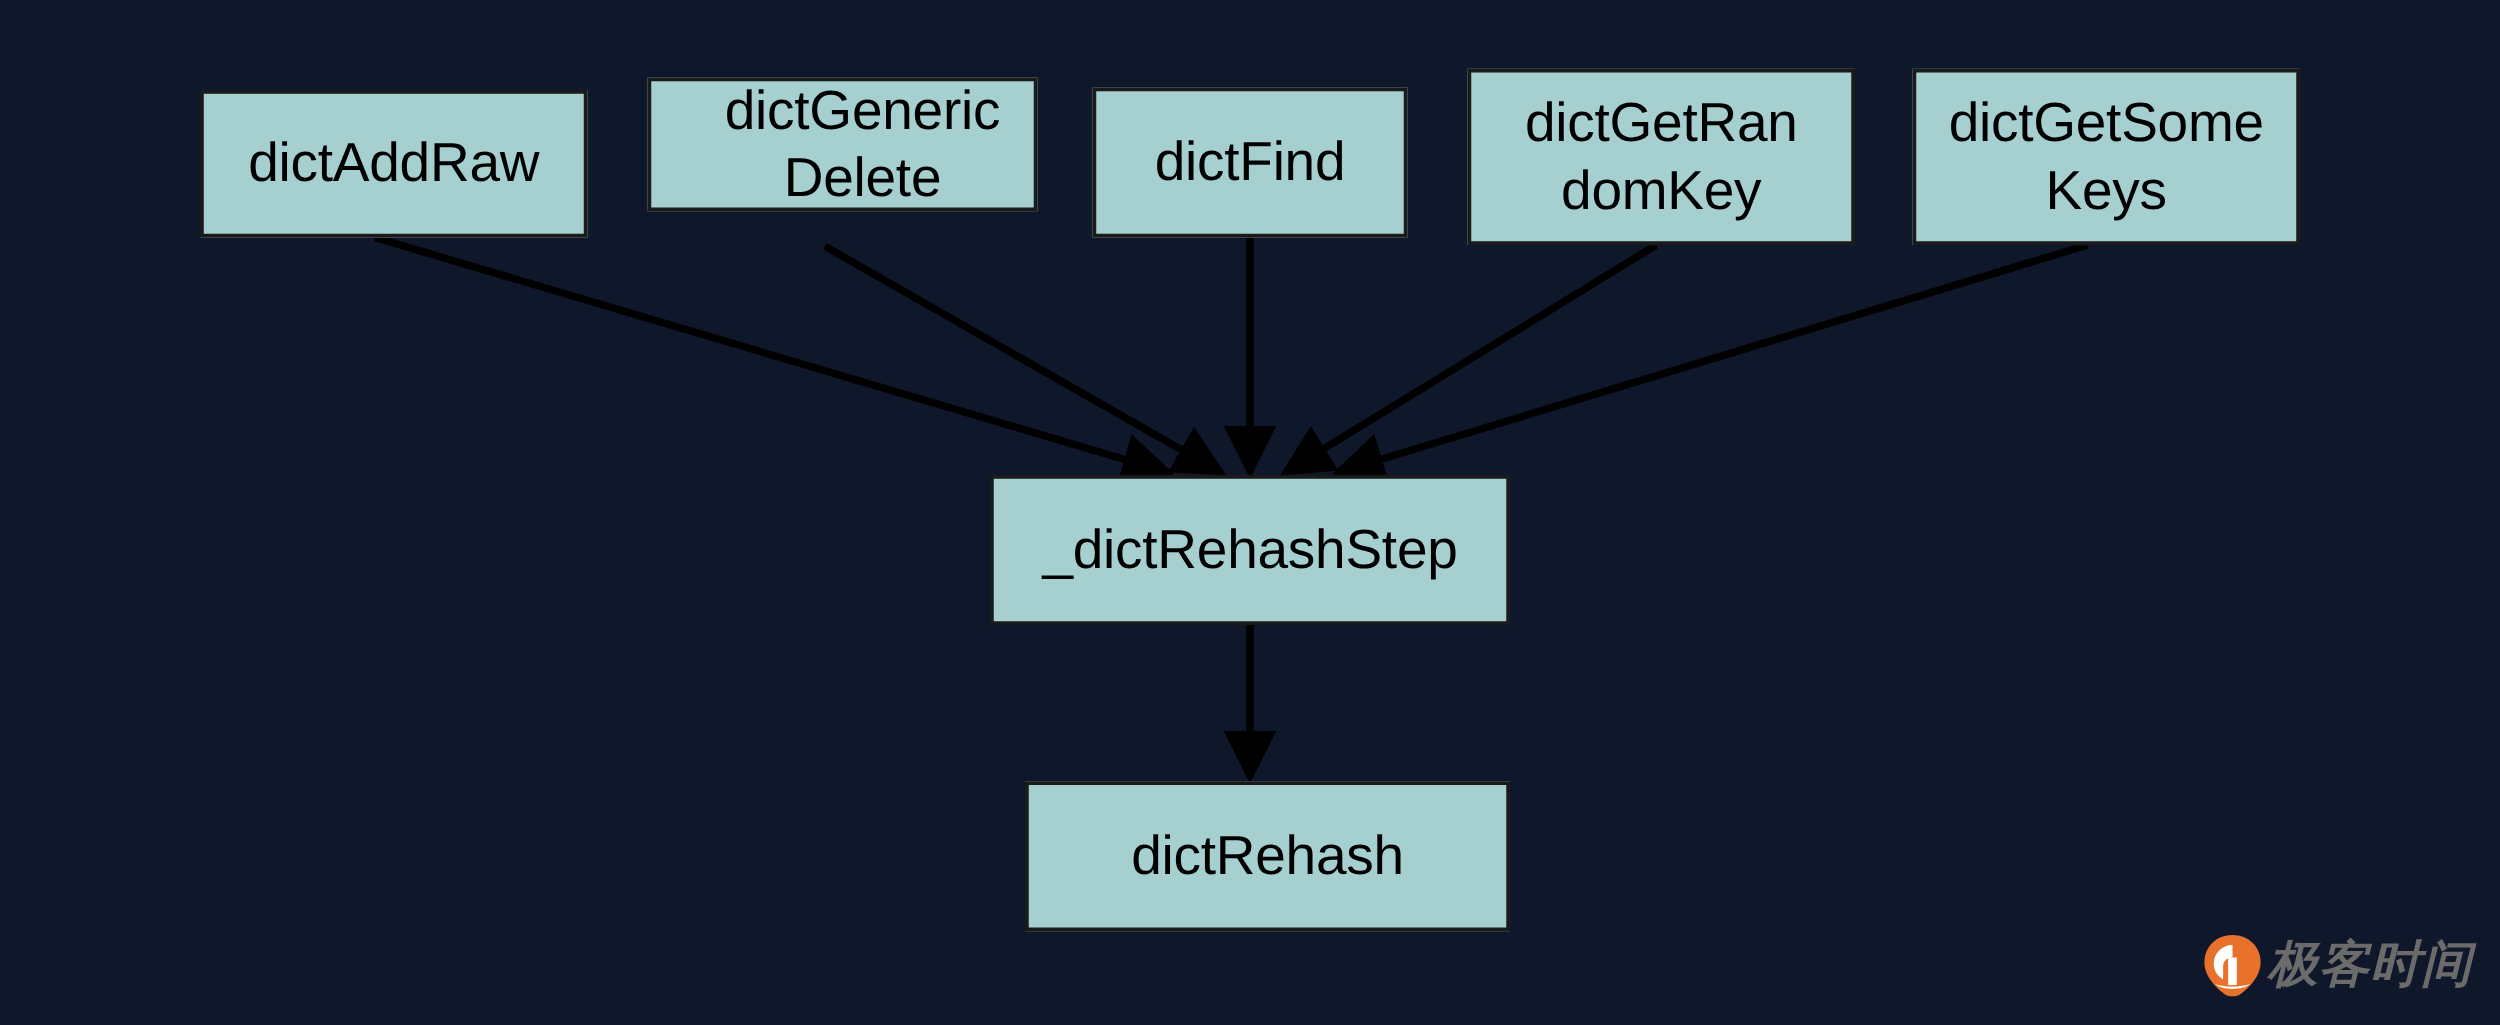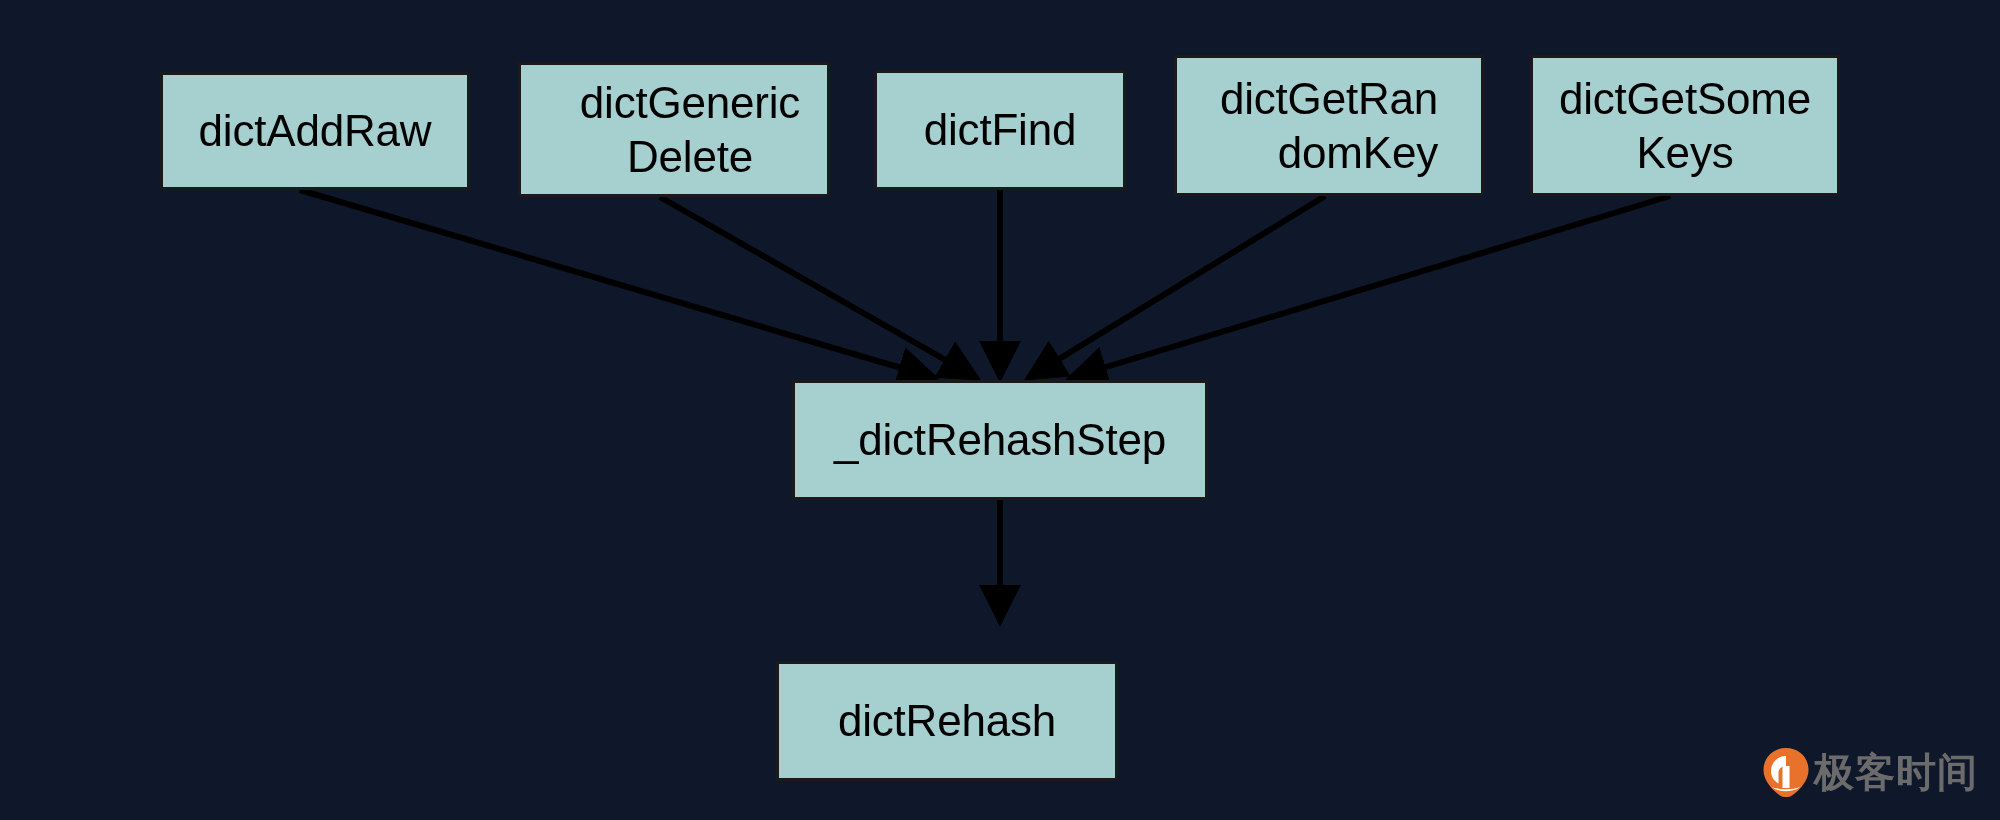--- a/index.html
+++ b/index.html
@@ -46,20 +46,21 @@
   }
   
   #watermark {
     position: absolute;
     right: 22px;
     bottom: 22px;
     display: flex;
     align-items: center;
     gap: 2px;
     z-index: 5;
+    font-style: italic;
   }
   #watermark .wm-mark {
     width: 52px;
     height: 52px;
     position: relative;
   }
   #watermark .wm-text {
     font-family: "DejaVu Sans", sans-serif;
     font-size: 40px;
     font-weight: bold;
@@ -85,39 +86,39 @@
         <line x1="1000" y1="190" x2="1000" y2="378" stroke="#000000" stroke-width="6" marker-end="url(#arrowhead)"></line>
         <line x1="1325" y1="196" x2="1028" y2="378" stroke="#000000" stroke-width="6" marker-end="url(#arrowhead)"></line>
         <line x1="1670" y1="196" x2="1070" y2="378" stroke="#000000" stroke-width="6" marker-end="url(#arrowhead)"></line>
         <line x1="1000" y1="500" x2="1000" y2="622" stroke="#000000" stroke-width="6" marker-end="url(#arrowhead)"></line>
       </g>
   </svg>
 
   <div class="node" style="left: 160px; top: 72px; width: 310px; height: 118px; background: rgb(166, 207, 208); border-color: rgb(26, 26, 26);">
     <span class="node-label">dictAddRaw</span>
   </div>
-  <div class="node" style="left: 518px; top: 62px; width: 312px; height: 135px; background: rgb(166, 207, 208); border-color: rgb(26, 26, 26); padding-left: 32px;">
+  <div class="node" style="left: 518px; top: 62px; width: 312px; height: 107px; background: rgb(166, 207, 208); border-color: rgb(26, 26, 26); padding-left: 32px;">
     <span class="node-label">dictGeneric
 Delete</span>
   </div>
   <div class="node" style="left: 874px; top: 70px; width: 252px; height: 120px; background: rgb(166, 207, 208); border-color: rgb(26, 26, 26); text-align: right;">
     <span class="node-label">dictFind</span>
   </div>
-  <div class="node" style="left: 1174px; top: 55px; width: 310px; height: 141px; background: rgb(166, 207, 208); border-color: rgb(26, 26, 26); text-align: right;">
+  <div class="node" style="left: 1174px; top: 55px; width: 310px; height: 141px; background: rgb(166, 207, 208); border-color: rgb(26, 26, 26);">
     <span class="node-label">dictGetRan
 domKey</span>
   </div>
   <div class="node" style="left: 792px; top: 380px; width: 416px; height: 120px; background: rgb(166, 207, 208); border-color: rgb(26, 26, 26);">
     <span class="node-label">_dictRehashStep</span>
   </div>
   <div class="node" style="left: 1530px; top: 55px; width: 310px; height: 141px; background: rgb(166, 207, 208); border-color: rgb(26, 26, 26);">
     <span class="node-label">dictGetSome
 Keys</span>
   </div>
-  <div class="node" style="left: 776px; top: 625px; width: 342px; height: 120px; background: rgb(166, 207, 208); border-color: rgb(26, 26, 26); margin-top: 36px;">
+  <div class="node" style="left: 820px; top: 625px; width: 388px; height: 120px; background: rgb(166, 207, 208); border-color: rgb(26, 26, 26);">
     <span class="node-label">dictRehash</span>
   </div>
 
   <div id="watermark">
     <span class="wm-mark">
       <svg viewBox="0 0 52 52" width="52" height="52" xmlns="http://www.w3.org/2000/svg">
         <path d="M26 2 C13 2 3.5 11.5 3.5 24 C3.5 34 11 43 20 49.5 C23 51.6 29 51.6 32 49.5 C41 43 48.5 34 48.5 24 C48.5 11.5 39 2 26 2 Z" fill="#e8722c"></path>
         <path d="M26 10 C17.5 10 11 16.5 11 25 C11 30.5 14 35 18.5 37.5 L18.5 27 C18.5 23 21.5 20 26 20 L26 13 Z" fill="#ffffff"></path>
         <rect x="22.5" y="20" width="7" height="22" fill="#ffffff"></rect>
         <path d="M12 41 C17 46.5 35 46.5 40 41 C34 44 18 44 12 41 Z" fill="#ffffff"></path>

